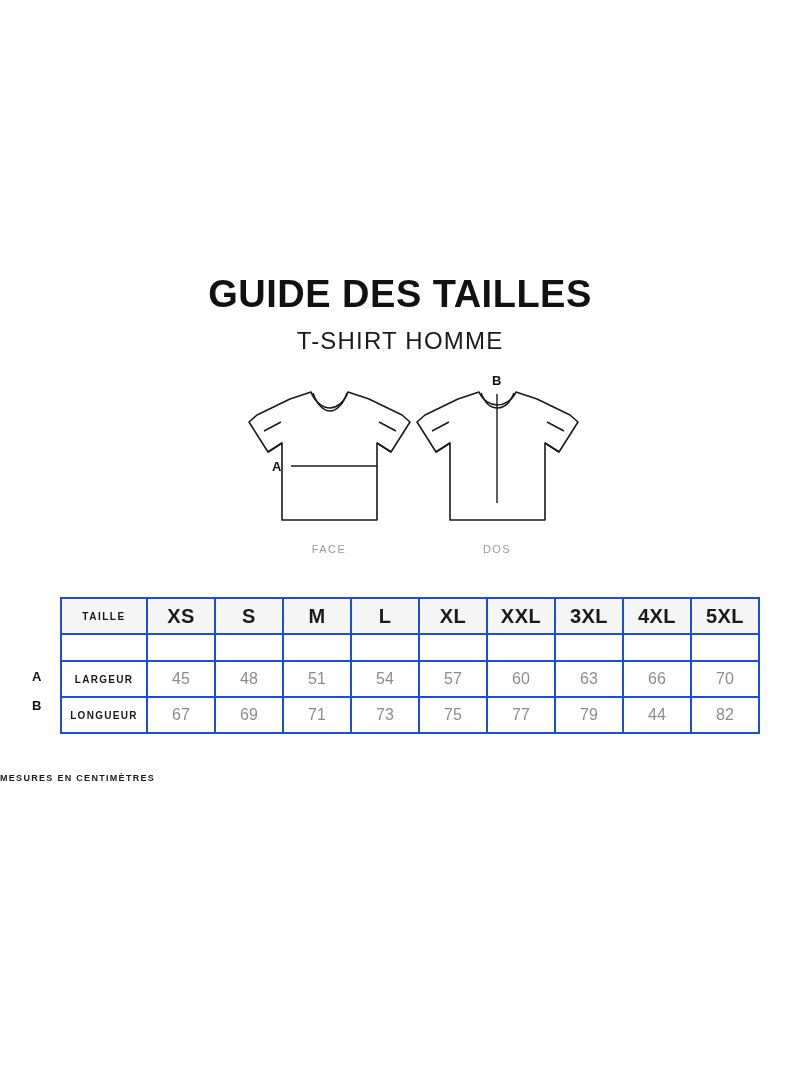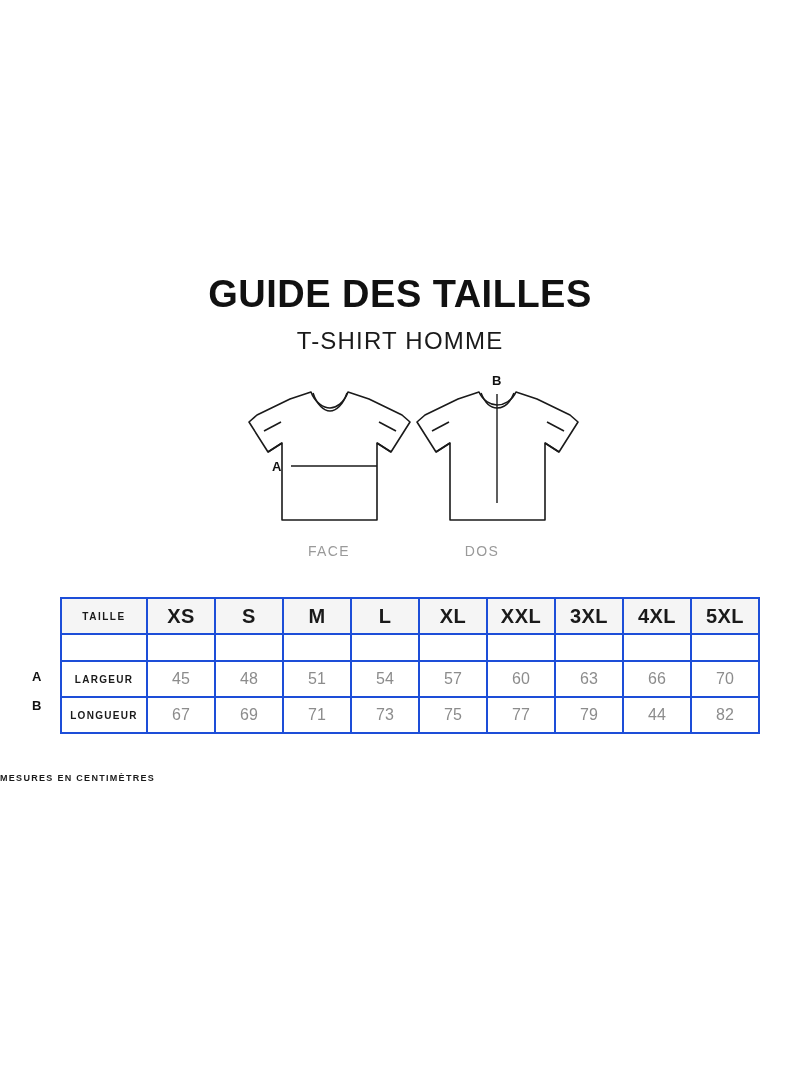--- a/index.html
+++ b/index.html
@@ -56,28 +56,28 @@
   }
   .shirt-captions {
     position: absolute;
     top: 543px;
     left: 0;
     width: 800px;
     height: 16px;
   }
   .caption {
     position: absolute;
-    font-size: 14px;
+    font-size: 11px;
     letter-spacing: 1.4px;
     color: #9a9a9a;
     text-align: center;
     width: 120px;
   }
   .caption.front { left: 269px; }
-  .caption.back  { left: 422px; }
+  .caption.back  { left: 437px; }
 
   
   .table-wrap {
     position: absolute;
     top: 597px;
     left: 60px;
     width: 700px;
   }
   table.size-table {
     border-collapse: collapse;

